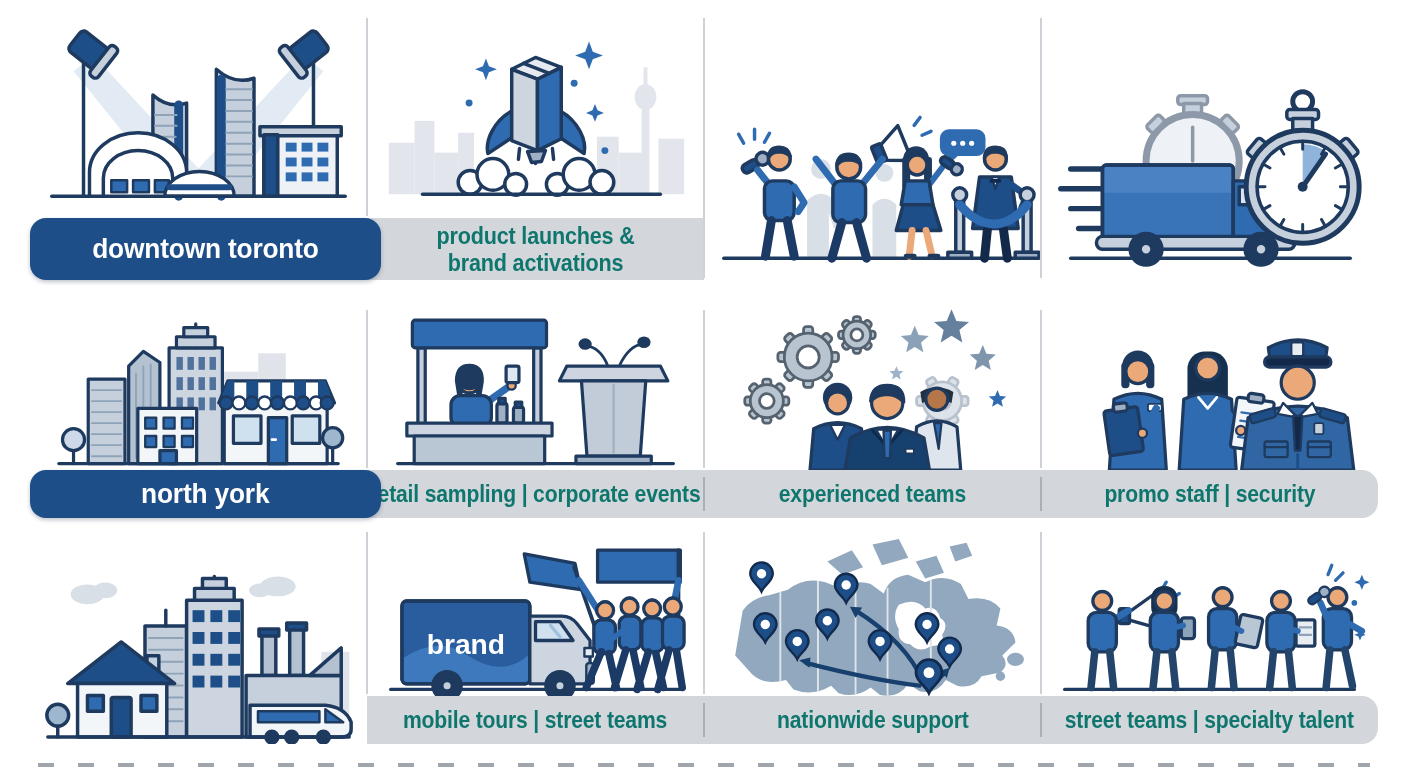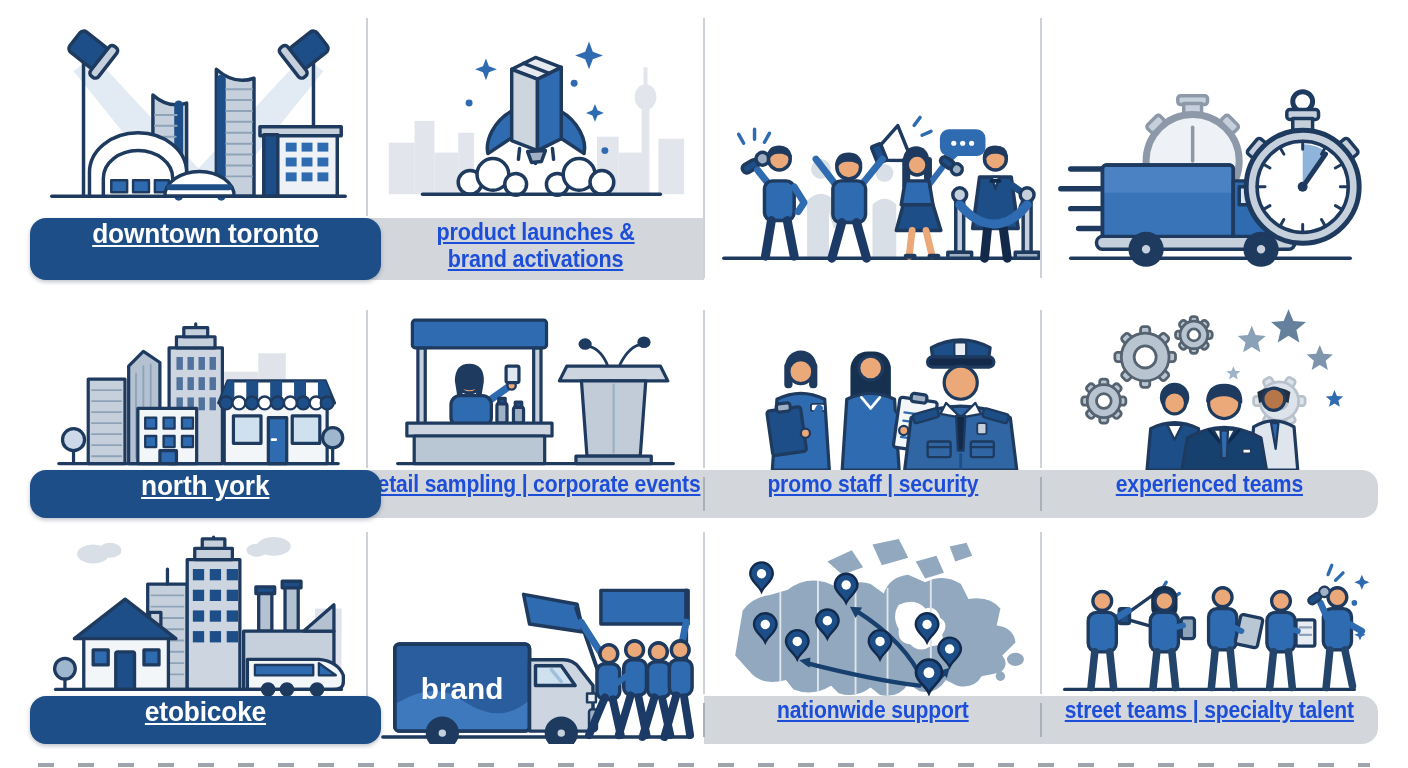--- a/index.html
+++ b/index.html
@@ -6,24 +6,24 @@
   .poster{position:relative;width:1408px;height:768px;background:#ffffff;overflow:hidden;
           font-family:"Liberation Sans",sans-serif;}
   .row{position:absolute;left:30px;width:1348px;display:grid;grid-template-columns:repeat(4,1fr);}
   .r1{top:8px;height:272px;--bandh:62px;}
   .r2{top:300px;height:218px;--bandh:48px;}
   .r3{top:522px;height:222px;--bandh:48px;}
   .cell{display:flex;flex-direction:column;position:relative;min-width:0;}
   .art{flex:1;position:relative;}
   .art svg{position:absolute;left:0;top:0;width:100%;height:100%;}
   .cell + .cell .art::before{content:"";position:absolute;left:-1px;top:10px;bottom:2px;width:2px;background:#cdd2d9;}
-  .seg{height:var(--bandh);display:flex;justify-content:center;position:relative;text-decoration:underline;}
+  .seg{height:var(--bandh);display:flex;align-items:center;justify-content:center;position:relative;}
   .seg.blue{background:#1d4e87;border-radius:16px;color:#fff;z-index:2;margin-right:-14px;
             box-shadow:0 2px 4px rgba(20,40,70,.28);}
-  .seg.gray{background:#d3d7dc;color:#1d4ed8;}
+  .seg.gray{background:#d3d7dc;color:#0f766e;}
   .cell:nth-child(4) .seg.gray{border-radius:0 16px 16px 0;}
   .cell:nth-child(3) .seg.gray::before,
   .cell:nth-child(4) .seg.gray::before{content:"";position:absolute;left:-1px;top:14%;height:72%;width:2px;background:#a9b0ba;}
   .seg-text{text-align:center;font-weight:700;transform:scaleX(.88);white-space:nowrap;letter-spacing:-.2px;}
   .r1 .seg-text{font-size:24.5px;line-height:1.12;}
   .r2 .seg-text,.r3 .seg-text{font-size:24px;}
   .seg.blue .seg-text{font-size:28px;transform:scaleX(.94);}
   .ln{display:block;}
   .bottom-dashes{position:absolute;left:38px;right:38px;bottom:1px;height:4px;opacity:.55;
     background:repeating-linear-gradient(90deg,#525c6a 0 16px,transparent 16px 40px);}
@@ -402,80 +402,20 @@
         <div class="seg-text">
           <span class="ln">retail sampling | corporate events</span>
             <span class="ln"></span>
         </div>
       </div>
     </div>
 
     <div class="cell">
       <div class="art">
         <svg viewBox="0 0 340 185" preserveAspectRatio="xMidYMax meet">
-          <g stroke="#1e3a5f" stroke-width="3.5" stroke-linejoin="round" stroke-linecap="round" fill="none">
-            <circle cx="92" cy="72" r="17" fill="#1e3a5f" stroke="none"></circle>
-            <rect x="74" y="68" width="9" height="28" rx="4" fill="#1e3a5f" stroke="none"></rect>
-            <rect x="101" y="68" width="9" height="28" rx="4" fill="#1e3a5f" stroke="none"></rect>
-            <circle cx="92" cy="78" r="13" fill="#eba878"></circle>
-            <path d="M66 108 Q92 95 118 108 L123 185 L61 185 Z" fill="#2f6bb0"></path>
-            <rect x="103" y="113" width="15" height="8" rx="2" fill="#ffffff" stroke-width="2"></rect>
-            <path d="M112 118 L99 142" stroke="#2f6bb0" stroke-width="8"></path>
-            <g transform="rotate(-8 78 142)">
-                <rect x="58" y="118" width="37" height="49" rx="3" fill="#1d4e87"></rect>
-                <rect x="69" y="112" width="15" height="9" rx="3" fill="#9fb0c4"></rect>
-              </g>
-            <circle cx="97" cy="145" r="5" fill="#eba878" stroke-width="2.5"></circle>
-            <rect x="146" y="56" width="44" height="74" rx="19" fill="#16304f" stroke="none"></rect>
-            <circle cx="168" cy="74" r="13" fill="#eba878"></circle>
-            <path d="M142 108 Q168 95 194 108 L199 185 L137 185 Z" fill="#2f6bb0"></path>
-            <path d="M158 106 l10 12 10 -12" stroke="#ffffff" stroke-width="3"></path>
-            <path d="M186 118 L202 140" stroke="#2f6bb0" stroke-width="8"></path>
-            <g transform="rotate(8 216 136)">
-                <rect x="196" y="108" width="41" height="55" rx="3" fill="#f3f6f9"></rect>
-                <rect x="208" y="102" width="17" height="9" rx="3" fill="#9fb0c4"></rect>
-              <g stroke="#2f6bb0" stroke-width="2.5">
-                  <path d="M203 124h27M203 133h27M203 142h20M203 151h24"></path>
-                </g>
-              </g>
-            <circle cx="204" cy="142" r="5" fill="#eba878" stroke-width="2.5"></circle>
-            <path d="M234 52 Q266 35 298 52 L296 66 L236 66 Z" fill="#1d4e87"></path>
-            <rect x="259" y="46" width="13" height="15" rx="2" fill="#e8edf3" stroke-width="2.5"></rect>
-            <rect x="230" y="62" width="72" height="11" rx="5" fill="#12294a"></rect>
-            <circle cx="266" cy="90" r="18" fill="#eba878"></circle>
-            <path d="M212 128 Q266 103 320 128 L327 185 L205 185 Z" fill="#2f66a3"></path>
-            <polygon points="250,112 266,128 244,124" fill="#ffffff" stroke-width="2.5"></polygon>
-            <polygon points="282,112 266,128 288,124" fill="#ffffff" stroke-width="2.5"></polygon>
-            <polygon points="261,126 271,126 269,164 263,164" fill="#12294a" stroke-width="2.5"></polygon>
-            <g transform="rotate(-16 228 126)">
-                <rect x="214" y="121" width="28" height="10" rx="3" fill="#1d4e87" stroke-width="2.5"></rect>
-              </g>
-            <g transform="rotate(16 304 126)">
-                <rect x="290" y="121" width="28" height="10" rx="3" fill="#1d4e87" stroke-width="2.5"></rect>
-              </g>
-            <rect x="230" y="154" width="25" height="17" rx="2" fill="#2f66a3" stroke-width="2.5"></rect>
-              <line x1="230" y1="160" x2="255" y2="160" stroke-width="2.5"></line>
-            <rect x="277" y="154" width="25" height="17" rx="2" fill="#2f66a3" stroke-width="2.5"></rect>
-              <line x1="277" y1="160" x2="302" y2="160" stroke-width="2.5"></line>
-            <rect x="284" y="134" width="10" height="12" rx="2" fill="#c6d0dc" stroke-width="2"></rect>
-            <line x1="266" y1="168" x2="266" y2="185" stroke="#1d4e87" stroke-width="3"></line>
-          </g>
-        </svg>
-      </div>
-      <div class="seg gray">
-        <div class="seg-text">
-          <span class="ln">promo staff | security</span>
-            <span class="ln"></span>
-        </div>
-      </div>
-    </div>
-
-    <div class="cell">
-      <div class="art">
-        <svg viewBox="0 0 340 185" preserveAspectRatio="xMidYMax meet">
           <g stroke="#55626f" stroke-width="3" fill="#b9c4d1" stroke-linejoin="round">
             <g transform="translate(100 62)">
                 <rect x="-33" y="-5" width="66" height="10" rx="3"></rect>
                 <g transform="rotate(45)">
                   <rect x="-33" y="-5" width="66" height="10" rx="3"></rect>
                 </g>
                 <g transform="rotate(90)">
                   <rect x="-33" y="-5" width="66" height="10" rx="3"></rect>
                 </g>
                 <g transform="rotate(135)">
@@ -546,20 +486,80 @@
             <polygon points="174,141 198,141 186,162" fill="#ffffff" stroke-width="2.5"></polygon>
             <path d="M170 142 l16 18 M202 142 l-16 18" stroke="#0e2b4d" stroke-width="3"></path>
             <polygon points="182,142 190,142 189,172 183,172" fill="#2f6bb0" stroke-width="2.5"></polygon>
             <rect x="206" y="162" width="9" height="5" fill="#ffffff" stroke-width="2"></rect>
           </g>
         </svg>
       </div>
       <div class="seg gray">
         <div class="seg-text">
           <span class="ln">experienced teams</span>
+            <span class="ln"></span>
+        </div>
+      </div>
+    </div>
+
+    <div class="cell">
+      <div class="art">
+        <svg viewBox="0 0 340 185" preserveAspectRatio="xMidYMax meet">
+          <g stroke="#1e3a5f" stroke-width="3.5" stroke-linejoin="round" stroke-linecap="round" fill="none">
+            <circle cx="92" cy="72" r="17" fill="#1e3a5f" stroke="none"></circle>
+            <rect x="74" y="68" width="9" height="28" rx="4" fill="#1e3a5f" stroke="none"></rect>
+            <rect x="101" y="68" width="9" height="28" rx="4" fill="#1e3a5f" stroke="none"></rect>
+            <circle cx="92" cy="78" r="13" fill="#eba878"></circle>
+            <path d="M66 108 Q92 95 118 108 L123 185 L61 185 Z" fill="#2f6bb0"></path>
+            <rect x="103" y="113" width="15" height="8" rx="2" fill="#ffffff" stroke-width="2"></rect>
+            <path d="M112 118 L99 142" stroke="#2f6bb0" stroke-width="8"></path>
+            <g transform="rotate(-8 78 142)">
+                <rect x="58" y="118" width="37" height="49" rx="3" fill="#1d4e87"></rect>
+                <rect x="69" y="112" width="15" height="9" rx="3" fill="#9fb0c4"></rect>
+              </g>
+            <circle cx="97" cy="145" r="5" fill="#eba878" stroke-width="2.5"></circle>
+            <rect x="146" y="56" width="44" height="74" rx="19" fill="#16304f" stroke="none"></rect>
+            <circle cx="168" cy="74" r="13" fill="#eba878"></circle>
+            <path d="M142 108 Q168 95 194 108 L199 185 L137 185 Z" fill="#2f6bb0"></path>
+            <path d="M158 106 l10 12 10 -12" stroke="#ffffff" stroke-width="3"></path>
+            <path d="M186 118 L202 140" stroke="#2f6bb0" stroke-width="8"></path>
+            <g transform="rotate(8 216 136)">
+                <rect x="196" y="108" width="41" height="55" rx="3" fill="#f3f6f9"></rect>
+                <rect x="208" y="102" width="17" height="9" rx="3" fill="#9fb0c4"></rect>
+              <g stroke="#2f6bb0" stroke-width="2.5">
+                  <path d="M203 124h27M203 133h27M203 142h20M203 151h24"></path>
+                </g>
+              </g>
+            <circle cx="204" cy="142" r="5" fill="#eba878" stroke-width="2.5"></circle>
+            <path d="M234 52 Q266 35 298 52 L296 66 L236 66 Z" fill="#1d4e87"></path>
+            <rect x="259" y="46" width="13" height="15" rx="2" fill="#e8edf3" stroke-width="2.5"></rect>
+            <rect x="230" y="62" width="72" height="11" rx="5" fill="#12294a"></rect>
+            <circle cx="266" cy="90" r="18" fill="#eba878"></circle>
+            <path d="M212 128 Q266 103 320 128 L327 185 L205 185 Z" fill="#2f66a3"></path>
+            <polygon points="250,112 266,128 244,124" fill="#ffffff" stroke-width="2.5"></polygon>
+            <polygon points="282,112 266,128 288,124" fill="#ffffff" stroke-width="2.5"></polygon>
+            <polygon points="261,126 271,126 269,164 263,164" fill="#12294a" stroke-width="2.5"></polygon>
+            <g transform="rotate(-16 228 126)">
+                <rect x="214" y="121" width="28" height="10" rx="3" fill="#1d4e87" stroke-width="2.5"></rect>
+              </g>
+            <g transform="rotate(16 304 126)">
+                <rect x="290" y="121" width="28" height="10" rx="3" fill="#1d4e87" stroke-width="2.5"></rect>
+              </g>
+            <rect x="230" y="154" width="25" height="17" rx="2" fill="#2f66a3" stroke-width="2.5"></rect>
+              <line x1="230" y1="160" x2="255" y2="160" stroke-width="2.5"></line>
+            <rect x="277" y="154" width="25" height="17" rx="2" fill="#2f66a3" stroke-width="2.5"></rect>
+              <line x1="277" y1="160" x2="302" y2="160" stroke-width="2.5"></line>
+            <rect x="284" y="134" width="10" height="12" rx="2" fill="#c6d0dc" stroke-width="2"></rect>
+            <line x1="266" y1="168" x2="266" y2="185" stroke="#1d4e87" stroke-width="3"></line>
+          </g>
+        </svg>
+      </div>
+      <div class="seg gray">
+        <div class="seg-text">
+          <span class="ln">promo staff | security</span>
             <span class="ln"></span>
         </div>
       </div>
     </div>
   </div>
 
   <div class="row r3">
 
     <div class="cell">
       <div class="art">
@@ -615,25 +615,20 @@
             <rect x="230" y="152" width="62" height="11" fill="#2f6bb0" stroke-width="2.5"></rect>
             <polygon points="298,150 316,163 298,163" fill="#2f6bb0" stroke-width="2.5"></polygon>
             <circle cx="244" cy="178" r="6" fill="#1e3a5f"></circle>
               <circle cx="264" cy="178" r="6" fill="#1e3a5f"></circle>
               <circle cx="296" cy="178" r="6" fill="#1e3a5f"></circle>
             <circle cx="28" cy="156" r="11" fill="#9fb6cf"></circle>
               <line x1="28" y1="167" x2="28" y2="178"></line>
             <line x1="18" y1="178" x2="322" y2="178"></line>
           </g>
         </svg>
-      </div>
-      <div class="seg blue">
-        <div class="seg-text">
-            <span class="ln">etobicoke</span>
-          </div>
       </div>
     </div>
 
     <div class="cell">
       <div class="art">
         <svg viewBox="0 0 340 185" preserveAspectRatio="xMidYMax meet">
           <g stroke="#1e3a5f" stroke-width="3.5" stroke-linejoin="round" stroke-linecap="round" fill="none">
             <line x1="16" y1="178" x2="326" y2="178"></line>
             <rect x="236" y="30" width="88" height="34" fill="#2f6bb0"></rect>
             <line x1="322" y1="30" x2="322" y2="120" stroke-width="4"></line>
@@ -664,20 +659,26 @@
               <path d="M307 88 a9 9 0 0 1 18 0 q-4 -7 -9 -6 q-5 -1 -9 6 Z" fill="#1e3a5f" stroke="none"></path>
             <rect x="232" y="104" width="23" height="36" rx="8" fill="#2f6bb0"></rect>
             <rect x="259" y="100" width="23" height="36" rx="8" fill="#2f6bb0"></rect>
             <rect x="283" y="102" width="23" height="36" rx="8" fill="#2f6bb0"></rect>
             <rect x="305" y="100" width="23" height="36" rx="8" fill="#2f6bb0"></rect>
             <path d="M262 116 l-10 8" stroke="#2f6bb0" stroke-width="6"></path>
             <path d="M240 138 l-16 38 M248 140 l8 36 M266 136 l-12 40 M274 138 l8 38 M290 138 l-12 40 M298 140 l8 36 M312 136 l-12 42 M320 138 l6 38" stroke="#1b3a66" stroke-width="8"></path>
           </g>
         </svg>
       </div>
+      <div class="seg gray">
+        <div class="seg-text">
+          <span class="ln">mobile tours | street teams</span>
+            <span class="ln"></span>
+        </div>
+      </div>
     </div>
 
     <div class="cell">
       <div class="art">
         <svg viewBox="0 0 340 185" preserveAspectRatio="xMidYMax meet">
           <defs>
             <g id="mpin">
               <path d="M0 0C-3-7-12-11-12-19a12 12 0 1 1 24 0C12-11 3-7 0 0Z" fill="#1d4e87" stroke="#122a4d" stroke-width="2.5"></path>
               <circle cx="0" cy="-19" r="5" fill="#ffffff"></circle>
             </g>

